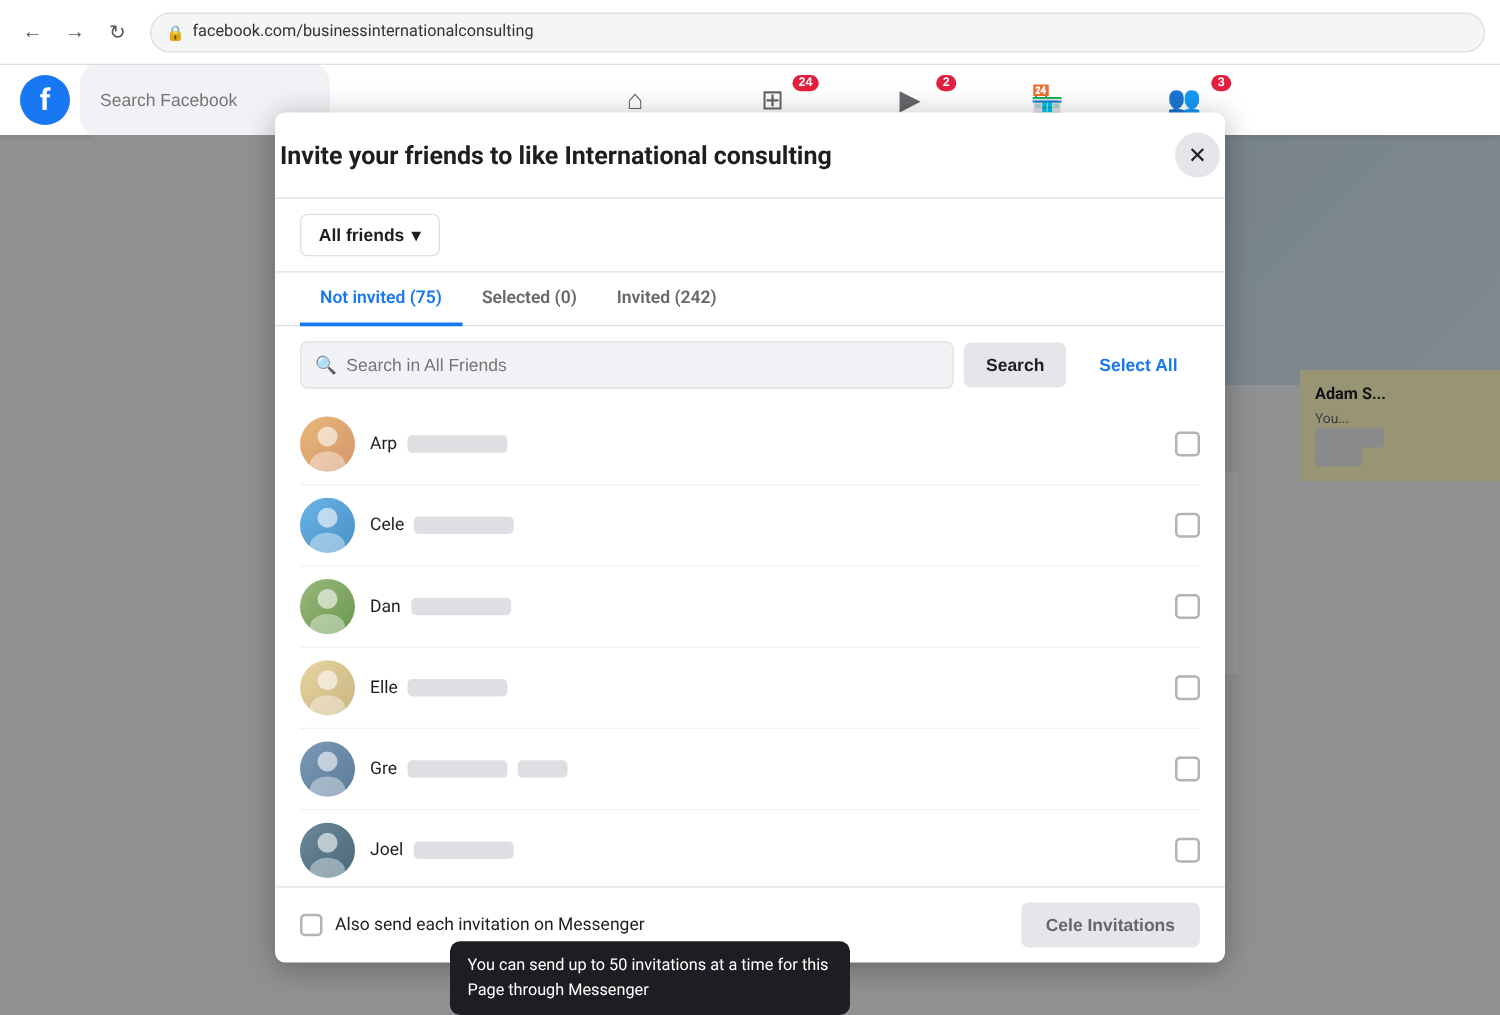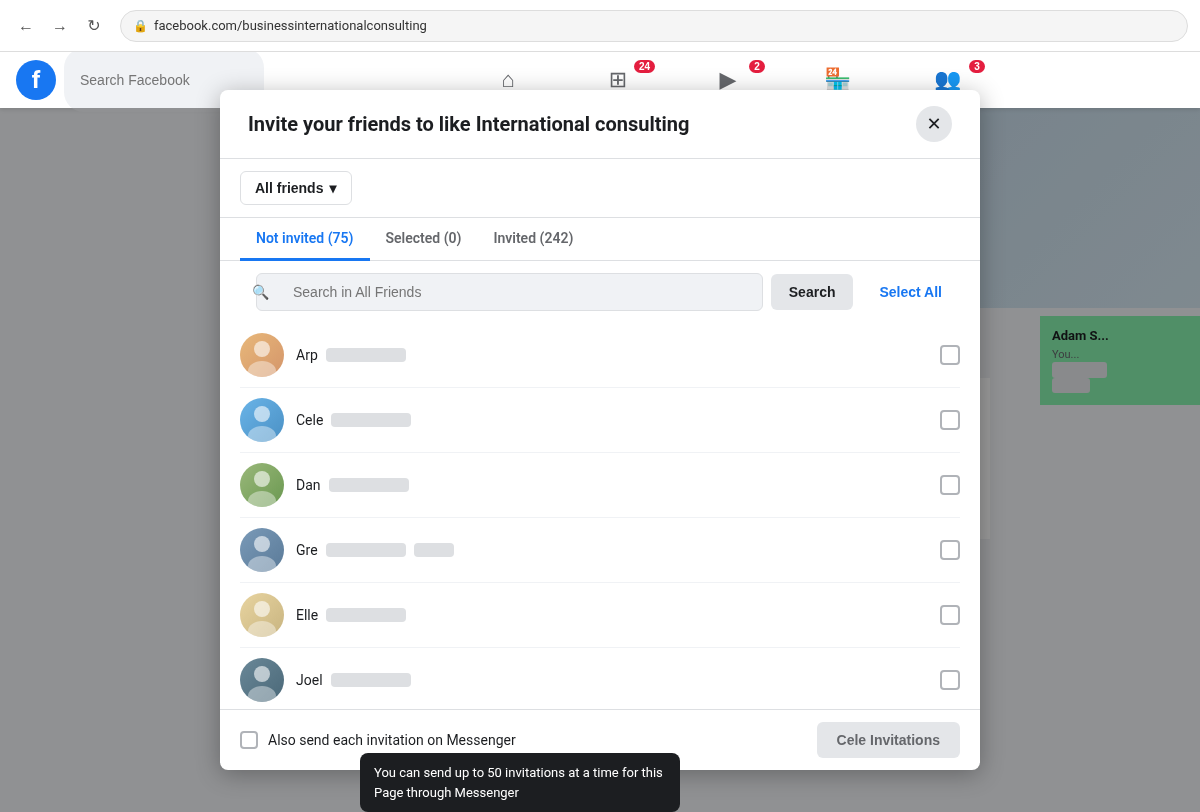--- a/index.html
+++ b/index.html
@@ -139,24 +139,24 @@
       position: absolute;
       top: 0;
       left: 290px;
       right: 0;
       height: 200px;
       background: linear-gradient(135deg, #b8d4e8, #c5d9e8, #d4e5ef);
       z-index: 2;
     }
     .page-sidebar-right {
       position: absolute;
-      top: 208px;
+      top: 188px;
       right: 0;
       width: 160px;
-      background: #86efac;
+      background: #fef9c3;
       padding: 12px;
       z-index: 2;
       font-size: 12px;
       color: #65676b;
     }
     .sidebar-name { font-weight: bold; font-size: 13px; color: #1c1e21; margin-bottom: 4px; }
     .sidebar-desc { font-size: 11px; color: #65676b; line-height: 1.4; }
     .blurred-text {
       background: #e4e6e9;
       border-radius: 3px;
@@ -184,21 +184,21 @@
       border-radius: 8px;
       width: 760px;
       max-height: 680px;
       box-shadow: 0 4px 24px rgba(0,0,0,0.3);
       display: flex;
       flex-direction: column;
       position: relative;
       margin-top: -60px;
     }
     .modal-header {
-      padding: 16px 28px;
+      padding: 16px 4px;
       border-bottom: 1px solid #dddfe2;
       display: flex;
       align-items: center;
       justify-content: space-between;
     }
     .modal-title {
       font-size: 20px;
       font-weight: 700;
       color: #1c1e21;
     }
@@ -274,21 +274,20 @@
     }
     .search-input {
       width: 100%;
       padding: 10px 10px 10px 36px;
       border: 1px solid #dddfe2;
       border-radius: 6px;
       font-size: 14px;
       outline: none;
       background: #f0f2f5;
       color: #1c1e21;
-      margin-left: 16px;
     }
     .search-btn {
       padding: 10px 18px;
       background: #e4e6e9;
       border: none;
       border-radius: 6px;
       font-size: 14px;
       font-weight: 600;
       cursor: pointer;
       color: #1c1e21;
@@ -561,44 +560,44 @@
           </svg>
         </div>
         <div class="friend-name">
           <span>Dan</span>
           <span class="name-blur"></span>
         </div>
         <input type="checkbox" class="friend-checkbox" style="">
       </div>
 
       <div class="friend-item">
+        <div class="avatar-circle avatar-4">
+          <svg width="44" height="44" viewBox="0 0 44 44">
+            <circle cx="22" cy="16" r="8" fill="rgba(255,255,255,0.6)"></circle>
+            <ellipse cx="22" cy="38" rx="14" ry="10" fill="rgba(255,255,255,0.4)"></ellipse>
+          </svg>
+        </div>
+        <div class="friend-name">
+          <span>Elle</span>
+          <span class="name-blur"></span>
+        </div>
+        <input type="checkbox" class="friend-checkbox" style="">
+      </div>
+
+      <div class="friend-item">
         <div class="avatar-circle avatar-5">
           <svg width="44" height="44" viewBox="0 0 44 44">
             <circle cx="22" cy="16" r="8" fill="rgba(255,255,255,0.6)"></circle>
             <ellipse cx="22" cy="38" rx="14" ry="10" fill="rgba(255,255,255,0.4)"></ellipse>
           </svg>
         </div>
         <div class="friend-name">
           <span>Gre</span>
           <span class="name-blur"></span>
           <span class="name-blur" style="width:40px;"></span>
-        </div>
-        <input type="checkbox" class="friend-checkbox" style="">
-      </div>
-
-      <div class="friend-item">
-        <div class="avatar-circle avatar-4">
-          <svg width="44" height="44" viewBox="0 0 44 44">
-            <circle cx="22" cy="16" r="8" fill="rgba(255,255,255,0.6)"></circle>
-            <ellipse cx="22" cy="38" rx="14" ry="10" fill="rgba(255,255,255,0.4)"></ellipse>
-          </svg>
-        </div>
-        <div class="friend-name">
-          <span>Elle</span>
-          <span class="name-blur"></span>
         </div>
         <input type="checkbox" class="friend-checkbox" style="">
       </div>
 
       <div class="friend-item">
         <div class="avatar-circle avatar-6">
           <svg width="44" height="44" viewBox="0 0 44 44">
             <circle cx="22" cy="16" r="8" fill="rgba(255,255,255,0.6)"></circle>
             <ellipse cx="22" cy="38" rx="14" ry="10" fill="rgba(255,255,255,0.4)"></ellipse>
           </svg>

